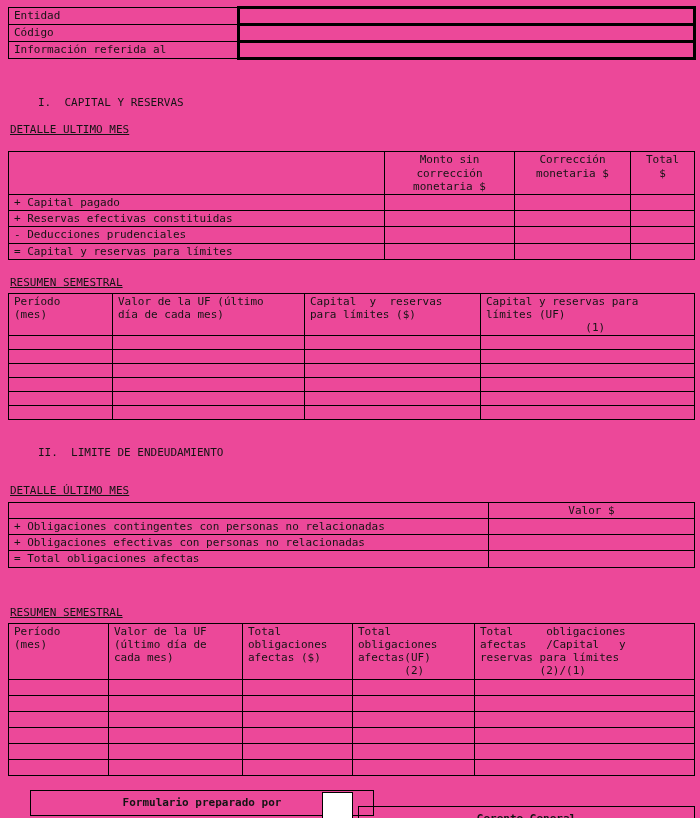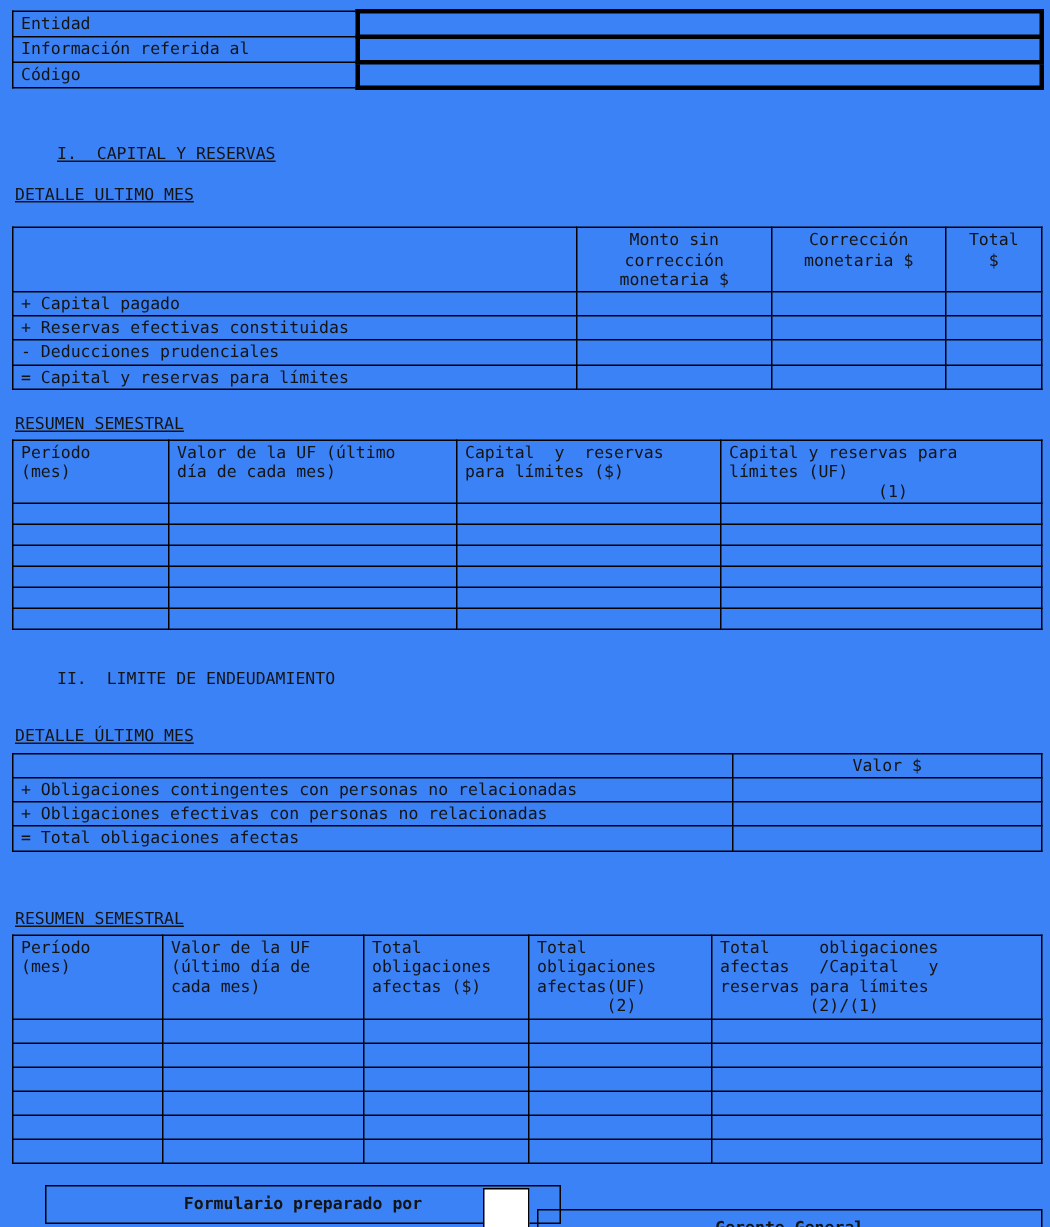--- a/index.html
+++ b/index.html
@@ -1,20 +1,20 @@
 <!DOCTYPE html>
 <html><head>
 <meta charset="utf-8">
 <style>
   * { box-sizing: border-box; margin: 0; padding: 0; }
   html, body { background: #ffffff; }
   .page {
     width: 700px;
     height: 818px;
-    background: #3b82f6;
+    background: #ec4899;
     color: #141414;
     font-family: "DejaVu Sans Mono", "Liberation Mono", monospace;
     font-size: 11px;
     line-height: 1.2;
     position: relative;
     overflow: hidden;
   }
   table {
     border-collapse: collapse;
     table-layout: fixed;
@@ -55,21 +55,21 @@
   .t2 { margin-top: 4px; width: 686px; }
   .t2 td { height: 14px; }
   .t4 { margin-top: 4px; width: 686px; }
   .t4 td { height: 16px; }
 
   
   .t3 { margin-top: 5px; width: 686px; }
   .t3 td { height: 16px; }
   .t3 th { text-align: center; }
 
-  .mt-sec1 { margin-top: 36px; text-decoration: underline; }
+  .mt-sec1 { margin-top: 36px; }
   .mt-head { margin-top: 14px; }
   .mt-sec2 { margin-top: 26px; }
 
   
   .footer { position: relative; margin-top: 14px; height: 52px; }
   .sig-box {
     position: absolute;
     border: 1px solid #000;
     height: 26px;
     text-align: center;
@@ -98,25 +98,25 @@
     <colgroup>
         <col style="width:230px">
         <col style="width:456px">
       </colgroup>
     <tbody>
         <tr>
       <td>Entidad</td>
       <td class="field-box"></td>
     </tr>
     <tr>
+      <td>Código</td>
+      <td class="field-box"></td>
+    </tr>
+    <tr>
       <td>Información referida al</td>
-      <td class="field-box"></td>
-    </tr>
-    <tr>
-      <td>Código</td>
       <td class="field-box"></td>
     </tr>
   </tbody>
     </table>
 
   
   <div class="section-title mt-sec1">I.  CAPITAL Y RESERVAS</div>
 
   <span class="sub-heading mt-head block" style="display:inline-block;margin-top:14px;">DETALLE ULTIMO MES</span>
 

